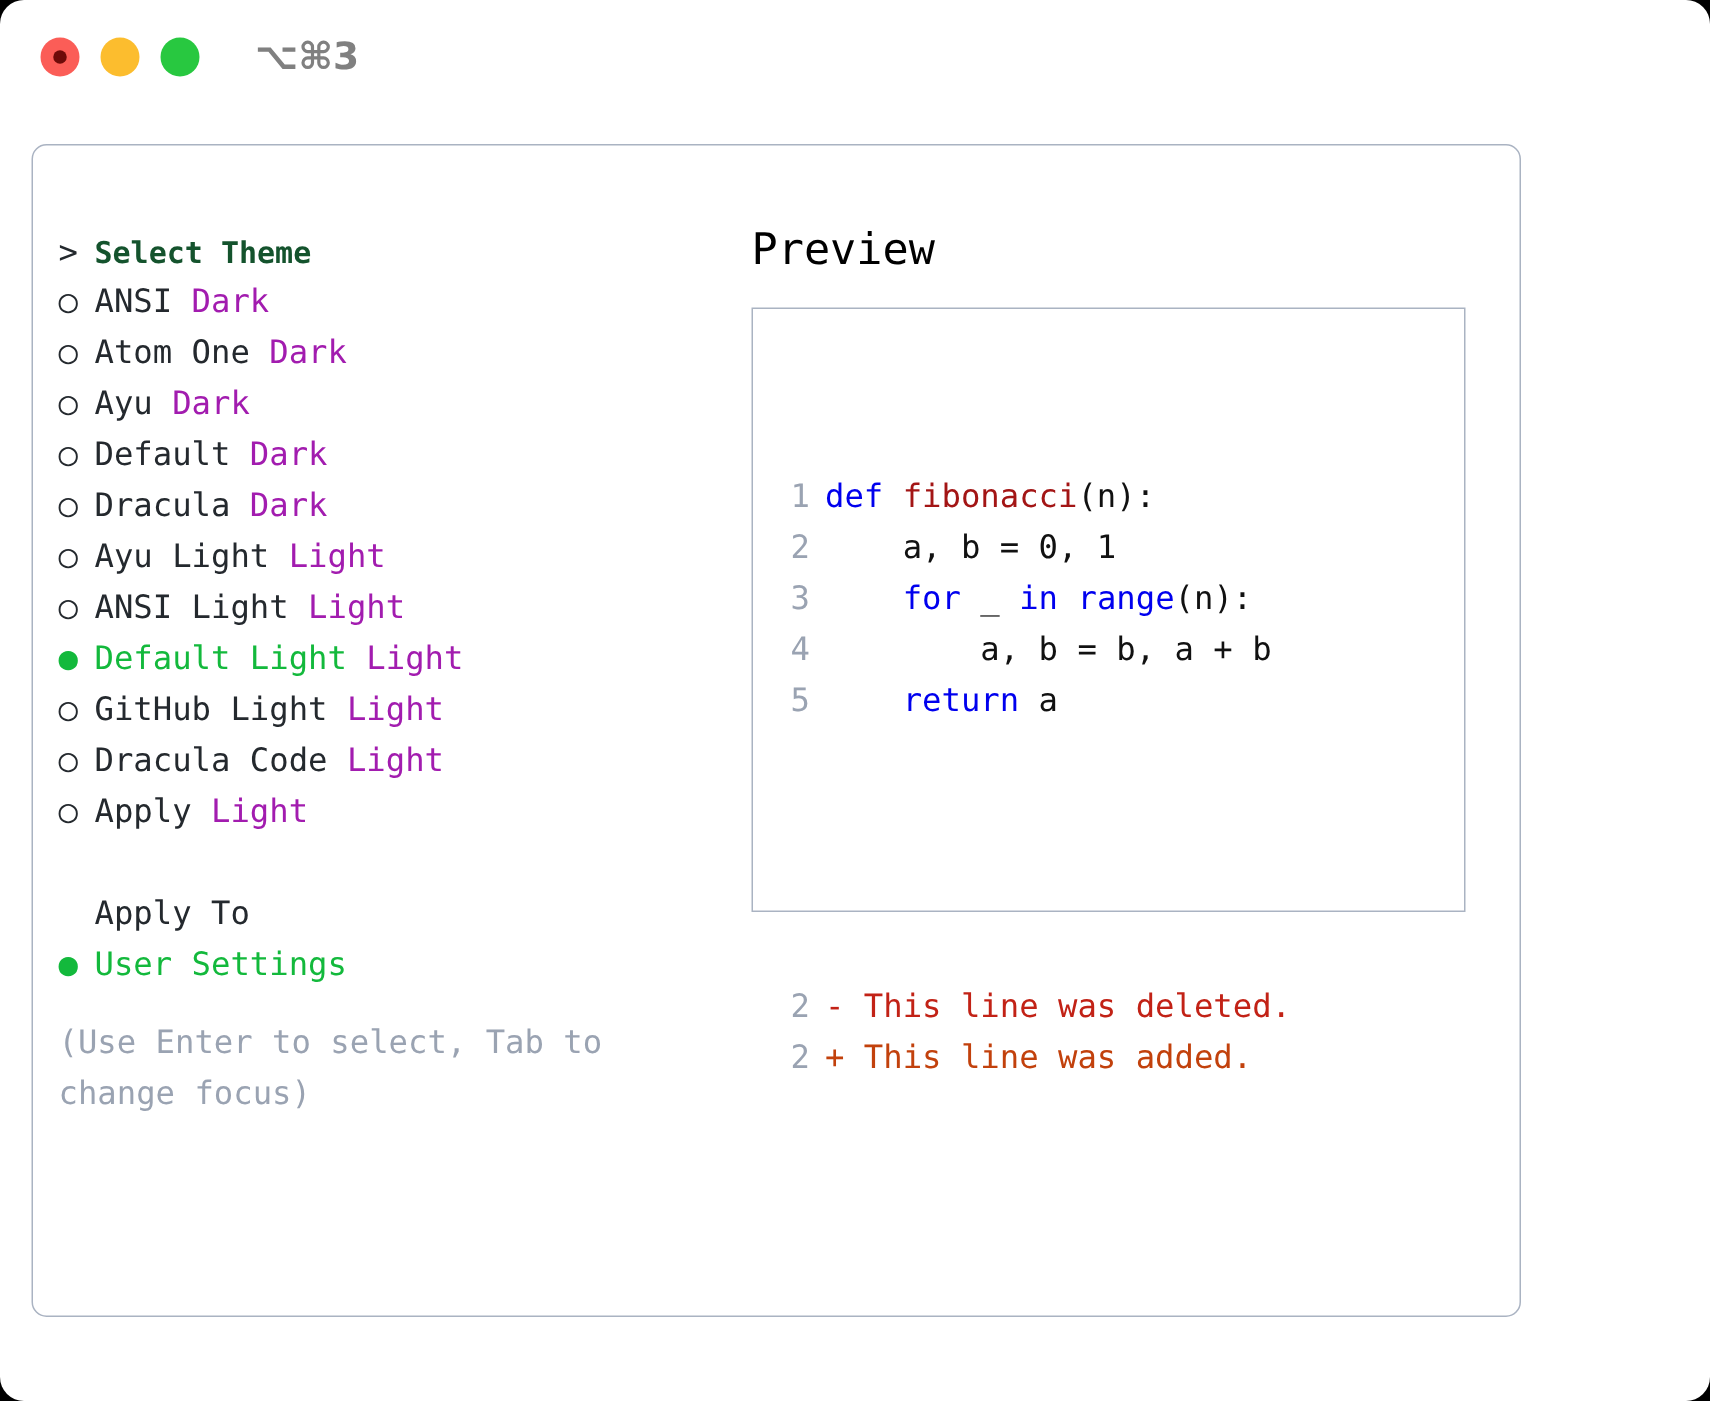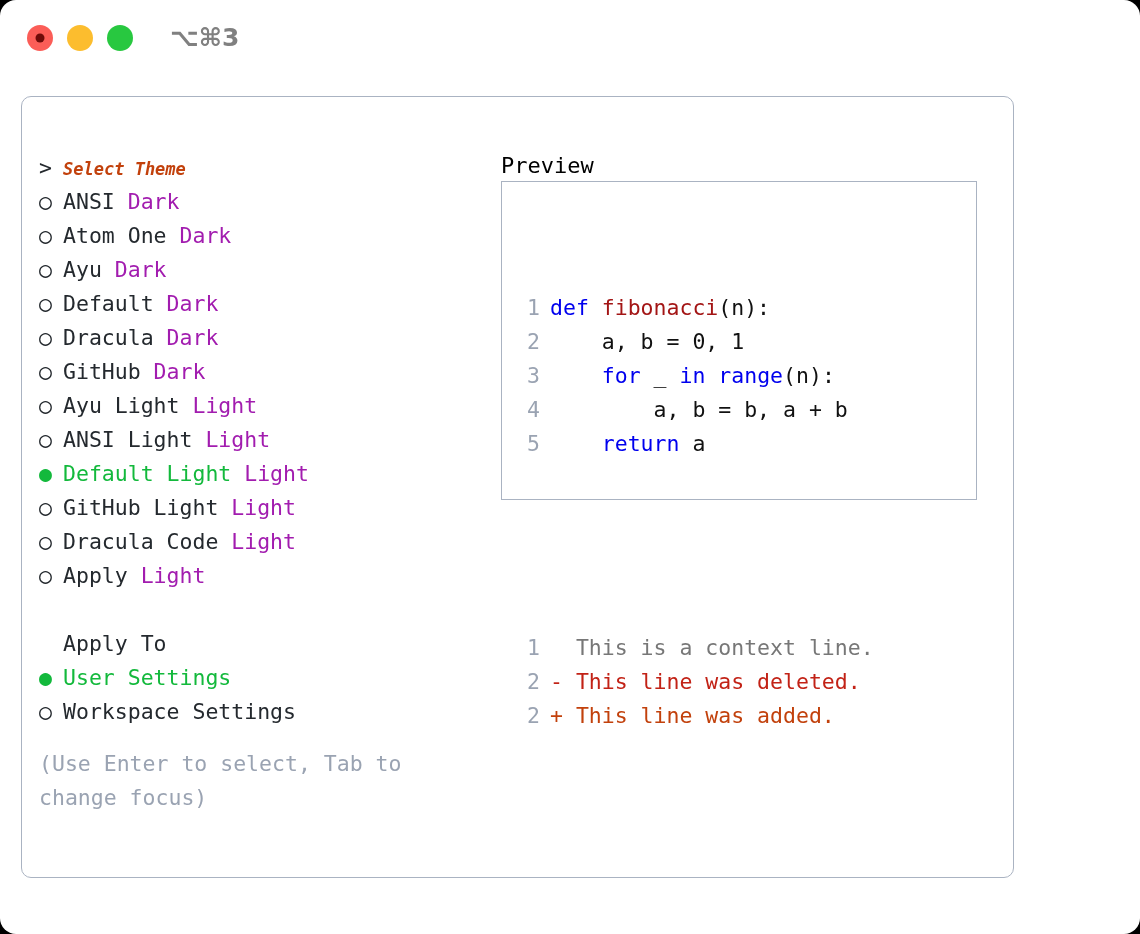--- a/index.html
+++ b/index.html
@@ -100,23 +100,22 @@
   .bullet {
     display: inline-block;
     width: 24px;
     text-align: left;
     color: #24292e;
   }
   .bullet.sel { color: #13b93c; }
   .bullet.none { color: transparent; }
   .heading {
     font-weight: bold;
-    font-size: 17px;
-    color: #c2410c;
-    font-style: italic;
+    font-size: 20px;
+    color: #14532d;
   }
   .theme-name { color: #24292e; }
   .theme-name.sel { color: #13b93c; }
   .theme-kind {
     color: #a21caf;
   }
   .spacer-row { height: 34px; }
 
   .hint {
     margin-top: 18px;
@@ -127,27 +126,28 @@
   }
 
   
   .right-col {
     position: absolute;
     left: 479px;
     top: 54px;
     width: 500px;
   }
   .preview-title {
-    font-size: 22px;
+    font-size: 29px;
     line-height: 30px;
     color: #000000;
+    margin-bottom: 24px;
   }
   .preview-box {
     width: 476px;
-    height: 319px;
+    height: 403px;
     border: 1.5px solid #aab3c2;
     box-sizing: border-box;
     background: #ffffff;
     position: relative;
   }
   .code {
     position: absolute;
     left: 12px;
     top: 41px;
     font-size: 21.5px;
@@ -192,49 +192,47 @@
       <div class="row">
         <span class="bullet">&gt;</span><span class="heading">Select Theme</span>
       </div>
 
       <div id="theme-items">
           <div class="row"><span class="bullet">○</span><span class="theme-name">ANSI </span><span class="theme-kind">Dark</span></div>
           <div class="row"><span class="bullet">○</span><span class="theme-name">Atom One </span><span class="theme-kind">Dark</span></div>
           <div class="row"><span class="bullet">○</span><span class="theme-name">Ayu </span><span class="theme-kind">Dark</span></div>
           <div class="row"><span class="bullet">○</span><span class="theme-name">Default </span><span class="theme-kind">Dark</span></div>
           <div class="row"><span class="bullet">○</span><span class="theme-name">Dracula </span><span class="theme-kind">Dark</span></div>
-          <div class="row"><span class="bullet">○</span><span class="theme-name">GitHub </span><span class="theme-kind">Dark</span></div>
           <div class="row"><span class="bullet">○</span><span class="theme-name">Ayu Light </span><span class="theme-kind">Light</span></div>
           <div class="row"><span class="bullet">○</span><span class="theme-name">ANSI Light </span><span class="theme-kind">Light</span></div>
           <div class="row"><span class="bullet sel">●</span><span class="theme-name sel">Default Light </span><span class="theme-kind">Light</span></div>
           <div class="row"><span class="bullet">○</span><span class="theme-name">GitHub Light </span><span class="theme-kind">Light</span></div>
           <div class="row"><span class="bullet">○</span><span class="theme-name">Dracula Code </span><span class="theme-kind">Light</span></div>
           <div class="row"><span class="bullet">○</span><span class="theme-name">Apply </span><span class="theme-kind">Light</span></div>
         </div>
 
       <div class="spacer-row"></div>
 
       <div class="row">
         <span class="bullet none">○</span><span>Apply To</span>
       </div>
 
       <div id="apply-items">
           <div class="row"><span class="bullet sel">●</span><span class="theme-name sel">User Settings</span></div>
-          <div class="row"><span class="bullet">○</span><span class="theme-name">Workspace Settings</span></div>
         </div>
 
       <div class="hint">(Use Enter to select, Tab to change focus)</div>
     </div>
 
     <div class="right-col">
       <div class="preview-title">Preview</div>
 
       <div class="preview-box">
         <div class="code">
           <div id="code-lines"><div class="code-line"><span class="ln">1</span><span class="kw">def </span><span class="fn">fibonacci</span><span class="pl">(n):</span></div><div class="code-line"><span class="ln">2</span><span class="pl">    a, b = 0, 1</span></div><div class="code-line"><span class="ln">3</span><span class="pl">    </span><span class="kw">for</span><span class="pl"> _ </span><span class="kw">in</span><span class="pl"> </span><span class="bi">range</span><span class="pl">(n):</span></div><div class="code-line"><span class="ln">4</span><span class="pl">        a, b = b, a + b</span></div><div class="code-line"><span class="ln">5</span><span class="pl">    </span><span class="kw">return</span><span class="pl"> a</span></div></div>
           <div class="blank-line"></div>
-          <div id="diff-lines"><div class="code-line"><span class="ln">1</span><span class="ctx">  This is a context line.</span></div><div class="code-line"><span class="ln">2</span><span class="del">- This line was deleted.</span></div><div class="code-line"><span class="ln">2</span><span class="add">+ This line was added.</span></div></div>
+          <div id="diff-lines"><div class="code-line"><span class="ln">2</span><span class="del">- This line was deleted.</span></div><div class="code-line"><span class="ln">2</span><span class="add">+ This line was added.</span></div></div>
         </div>
       </div>
     </div>
 
   </div>
 </div>
 
 </body></html>

